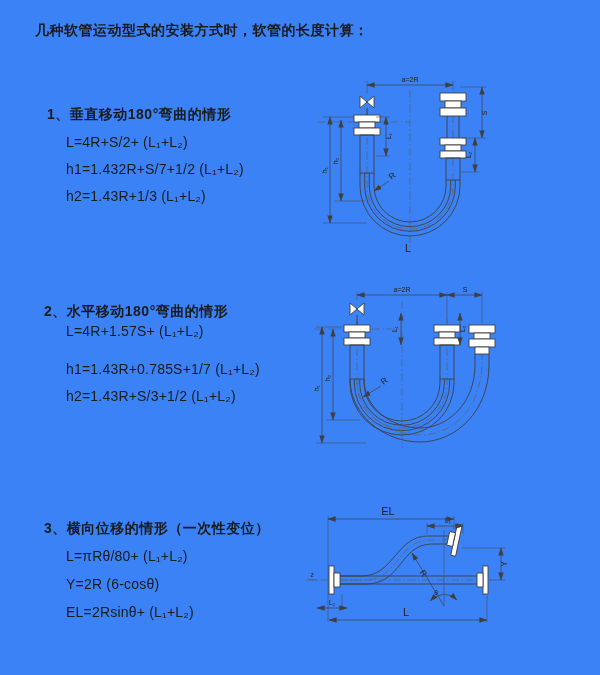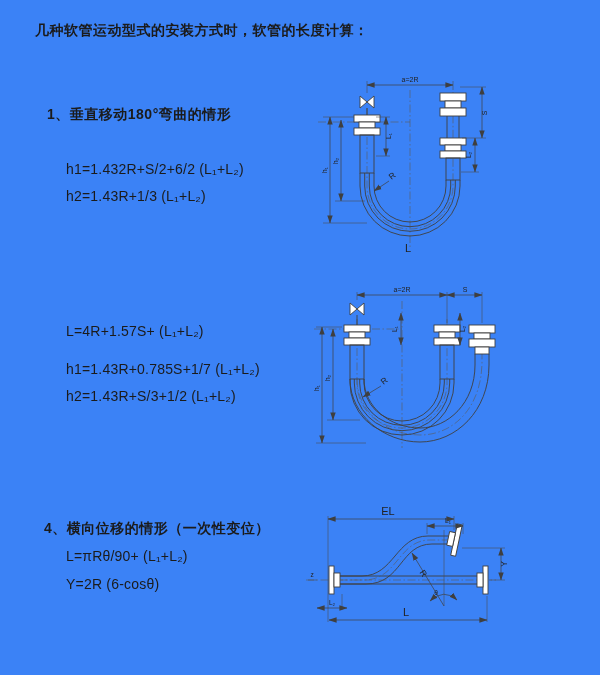--- a/index.html
+++ b/index.html
@@ -52,21 +52,22 @@
       </pattern>
       <marker id="arw" viewBox="0 0 8 8" refX="7.6" refY="4" markerWidth="8" markerHeight="8" markerUnits="userSpaceOnUse" orient="auto-start-reverse">
         <path d="M0,1.3 L8,4 L0,6.7 Z" fill="#3f3f3f"></path>
       </marker>
     </defs>
   </svg>
 
   <div class="title">几种软管运动型式的安装方式时，软管的长度计算：</div>
 
   <div class="sec-heading" style="left:47px;top:106px">1、垂直移动180°弯曲的情形</div>
-  <div class="formula" style="top:161px">h1=1.432R+S/2+6/2 (L₁+L₂)</div>
+  <div class="formula" style="top:134px">L=4R+S/2+ (L₁+L₂)</div>
+  <div class="formula" style="top:161px">h1=1.432R+S/7+1/2 (L₁+L₂)</div>
   <div class="formula" style="top:188px">h2=1.43R+1/3 (L₁+L₂)</div>
 
   <svg class="diag" style="left:310px;top:68px" width="280" height="198" viewBox="0 0 280 198">
 
     <g>
       <path class="cl" d="M100,22 V180"></path>
       <path class="cl" d="M8,54 H100"></path>
       <path class="cl" d="M57,40 V118 A43,43 0 0 0 143,118 V24"></path>
     </g>
 
@@ -136,20 +137,21 @@
       <line class="dim" x1="31" y1="52" x2="31" y2="133"></line>
       <text class="lbl65 mid" transform="rotate(-90 28 93)" x="28" y="93">h₂</text>
     </g>
     <g>
       <line class="arr" x1="79" y1="113" x2="64" y2="123"></line>
       <text class="lbl8 mid" transform="rotate(-38 84 110)" x="84" y="110">R</text>
     </g>
     <text class="lbl10 mid" x="98" y="184">L</text>
   </svg>
 
+  <div class="sec-heading" style="left:44px;top:303px">2、水平移动180°弯曲的情形</div>
   <div class="formula" style="top:323px">L=4R+1.57S+ (L₁+L₂)</div>
   <div class="formula" style="top:361px">h1=1.43R+0.785S+1/7 (L₁+L₂)</div>
   <div class="formula" style="top:388px">h2=1.43R+S/3+1/2 (L₁+L₂)</div>
 
   <svg class="diag" style="left:308px;top:283px" width="290" height="178" viewBox="0 0 290 178">
 
     <g>
       <path class="cl" d="M94,18 V165"></path>
       <path class="cl" d="M6,46 H94"></path>
       <path class="cl" d="M49,36 V100 A45,45 0 0 0 139,100 V36"></path>
@@ -224,23 +226,24 @@
     <g>
       <line class="dim" x1="152" y1="30" x2="152" y2="62"></line>
       <text class="lbl65 mid" transform="rotate(-90 157 46)" x="157" y="46">L₂</text>
     </g>
     <g>
       <line class="arr" x1="73" y1="103" x2="55" y2="114"></line>
       <text class="lbl8 mid" transform="rotate(-38 78 100)" x="78" y="100">R</text>
     </g>
   </svg>
 
-  <div class="sec-heading" style="left:44px;top:520px">4、横向位移的情形（一次性变位）</div>
-  <div class="formula" style="top:548px">L=πRθ/90+ (L₁+L₂)</div>
+  <div class="sec-heading" style="left:44px;top:520px">3、横向位移的情形（一次性变位）</div>
+  <div class="formula" style="top:548px">L=πRθ/80+ (L₁+L₂)</div>
   <div class="formula" style="top:576px">Y=2R (6-cosθ)</div>
+  <div class="formula" style="top:604px">EL=2Rsinθ+ (L₁+L₂)</div>
 
   <svg class="diag" style="left:298px;top:496px" width="300" height="175" viewBox="0 0 300 175">
 
     <path class="cl" d="M8,84 H198"></path>
 
     <g>
       <line class="ln" x1="42" y1="80" x2="179" y2="80"></line>
       <line class="ln" x1="42" y1="88" x2="179" y2="88"></line>
       <rect class="fw" x="185" y="70" width="5" height="28"></rect>
       <rect class="fw" x="179" y="77" width="6" height="14"></rect>

